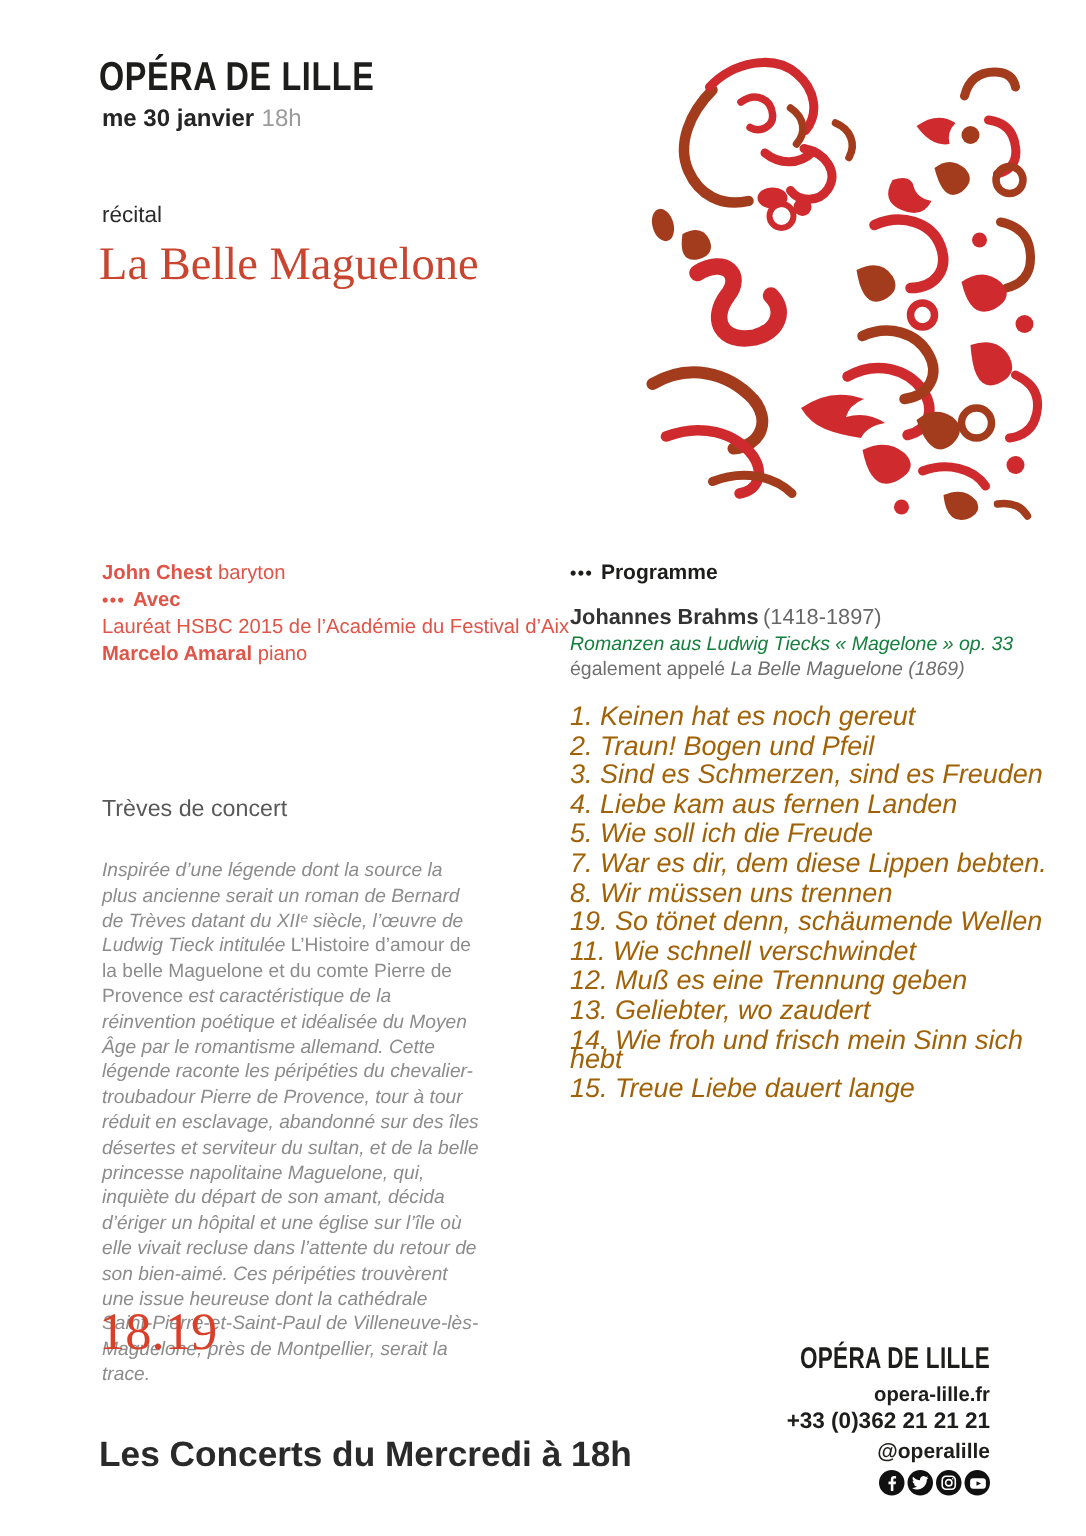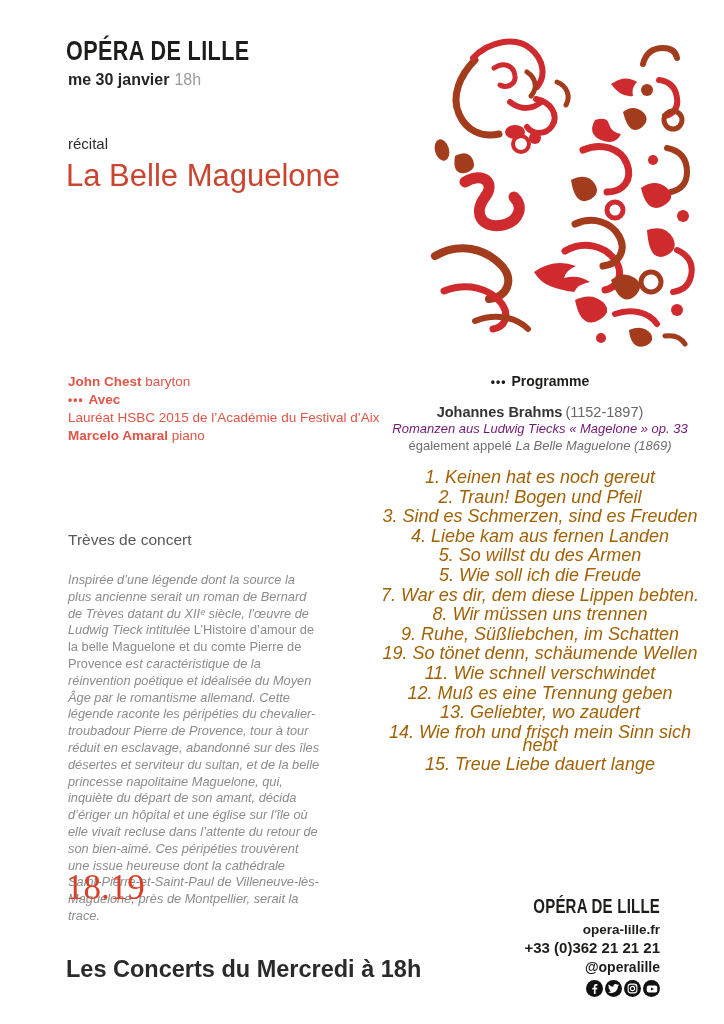--- a/index.html
+++ b/index.html
@@ -16,21 +16,21 @@
     font-size:27px; font-weight:700; color:#1d1d1b; letter-spacing:0.5px;
     display:inline-block; transform:scaleX(0.8); transform-origin:left center;
     white-space:nowrap;
   }
   .dateline { position:absolute; left:68px; top:71px; font-size:16px; white-space:nowrap; }
   .dateline .date { font-weight:700; color:#252525; }
   .dateline .time { font-weight:400; color:#9b9b9b; margin-left:5px; }
   .genre { position:absolute; left:68px; top:135px; font-size:15px; color:#2b2b2b; }
   .title {
     position:absolute; left:66px; top:158px;
-    font-family:Liberation Sans, sans-serif; font-weight:400;
+    font-family:Liberation Serif, serif; font-weight:400;
     font-size:31px; color:#c9452f; white-space:nowrap;
   }
 
   
   .illustration { position:absolute; left:415px; top:20px; width:300px; height:332px; }
 
   
   .avec { position:absolute; left:68px; top:373px; font-size:13.5px; line-height:18px; color:#df5548; }
   .avec .b { font-weight:700; }
   .avec .bullets { font-size:12px; letter-spacing:1px; margin-right:5px; font-weight:700; }
@@ -38,28 +38,28 @@
   
   .breve { position:absolute; left:68px; top:531px; width:252px; }
   .breve h2 { font-size:15.5px; font-weight:400; color:#585858; }
   .breve p {
     margin-top:23px; font-size:12.8px; line-height:16.8px;
     font-style:italic; color:#8c8c8c;
   }
   .breve p .roman { font-style:normal; }
 
   
-  .programme { position:absolute; left:380px; top:373px; width:320px;text-align:center; }
+  .programme { position:absolute; left:380px; top:373px; width:320px; }
   .prog-head { font-size:14px; color:#1d1d1b; }
   .prog-head .bullets { font-size:12px; letter-spacing:1px; margin-right:5px; font-weight:700; }
   .prog-head .label { font-weight:700; }
   .composer-line { margin-top:15px; font-size:14.5px; line-height:17px; }
   .composer-line .name { font-weight:700; color:#333; }
   .composer-line .dates { color:#666; margin-left:3px; }
-  .work-line { font-size:13px; line-height:16.5px; color:#701a75; font-style:italic; }
+  .work-line { font-size:13px; line-height:16.5px; color:#15803d; font-style:italic; }
   .work-alt  { font-size:13px; line-height:16.5px; color:#6f6f6f; }
   .work-alt .it { font-style:italic; }
   .song-list { list-style:none; margin-top:17px; }
   .song-list li { font-size:18px; line-height:13px; margin-bottom:6.6px; font-style:italic; color:#a16207; }
 
   
   .season {
     position:absolute; left:66px; top:870px;
     font-family:Liberation Serif, serif; font-size:35px; line-height:35px; color:#d8402a;
   }
@@ -171,36 +171,34 @@
   <section class="breve">
     <h2>Trèves de concert</h2>
     <p><span>Inspirée d’une légende dont la source la plus ancienne serait un roman de Bernard de Trèves datant du XIIᵉ siècle, l’œuvre de Ludwig Tieck intitulée </span><span class="roman">L’Histoire d’amour de la belle Maguelone et du comte Pierre de Provence</span><span> est caractéristique de la réinvention poétique et idéalisée du Moyen Âge par le romantisme allemand. Cette légende raconte les péripéties du chevalier-troubadour Pierre de Provence, tour à tour réduit en esclavage, abandonné sur des îles désertes et serviteur du sultan, et de la belle princesse napolitaine Maguelone, qui, inquiète du départ de son amant, décida d’ériger un hôpital et une église sur l’île où elle vivait recluse dans l’attente du retour de son bien-aimé. Ces péripéties trouvèrent une issue heureuse dont la cathédrale Saint-Pierre-et-Saint-Paul de Villeneuve-lès-Maguelone, près de Montpellier, serait la trace.</span></p>
   </section>
 
   <section class="programme">
     <div class="prog-head">
       <span class="bullets">•••</span><span class="label">Programme</span>
     </div>
     <div class="composer-line">
-      <span class="name">Johannes Brahms</span><span class="dates">(1152-1897)</span>
+      <span class="name">Johannes Brahms</span><span class="dates">(1418-1897)</span>
     </div>
     <div class="work-line">Romanzen aus Ludwig Tiecks « Magelone » op. 33</div>
     <div class="work-alt">
       <span>également appelé </span><span class="it">La Belle Maguelone (1869)</span>
     </div>
     <ul class="song-list">
         <li>1. Keinen hat es noch gereut</li>
         <li>2. Traun! Bogen und Pfeil</li>
         <li>3. Sind es Schmerzen, sind es Freuden</li>
         <li>4. Liebe kam aus fernen Landen</li>
-        <li>5. So willst du des Armen</li>
         <li>5. Wie soll ich die Freude</li>
         <li>7. War es dir, dem diese Lippen bebten.</li>
         <li>8. Wir müssen uns trennen</li>
-        <li>9. Ruhe, Süßliebchen, im Schatten</li>
         <li>19. So tönet denn, schäumende Wellen</li>
         <li>11. Wie schnell verschwindet</li>
         <li>12. Muß es eine Trennung geben</li>
         <li>13. Geliebter, wo zaudert</li>
         <li>14. Wie froh und frisch mein Sinn sich hebt</li>
         <li>15. Treue Liebe dauert lange</li>
       </ul>
   </section>
 
   <div class="season">18.19</div>

